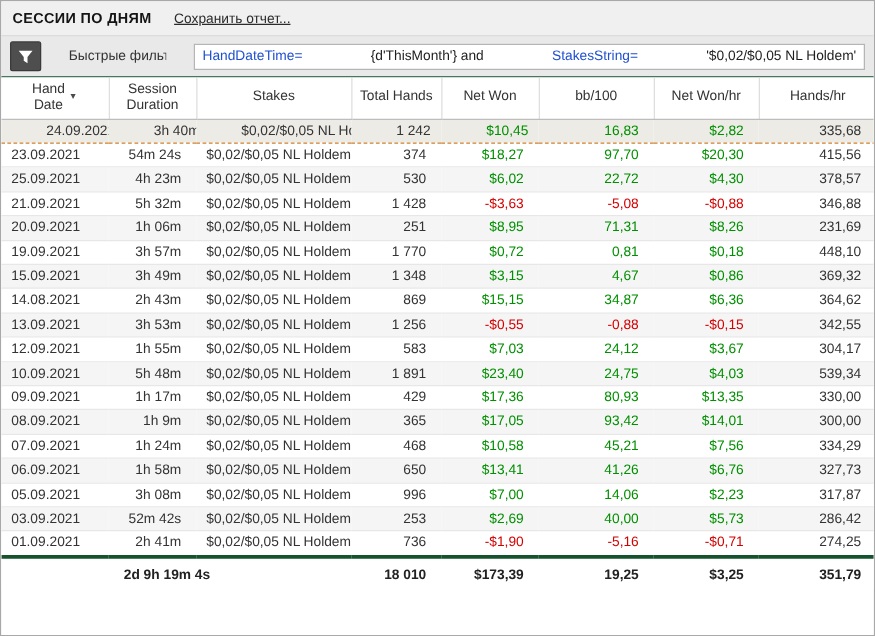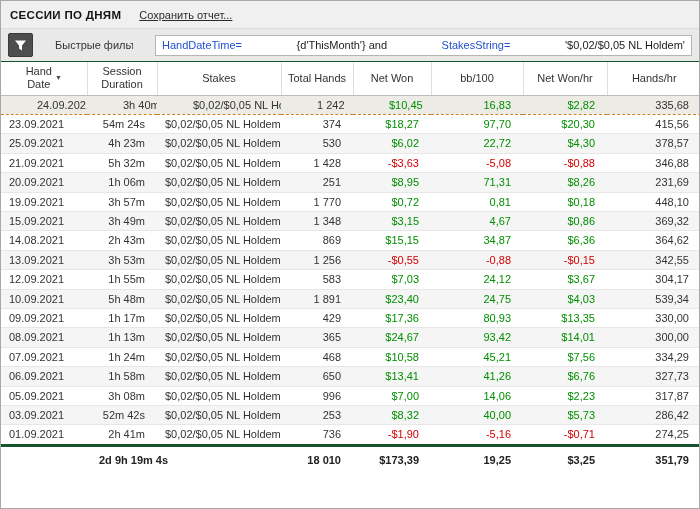--- a/index.html
+++ b/index.html
@@ -212,24 +212,24 @@
             <td class="ar">1h 17m</td>
             <td class="al">$0,02/$0,05 NL Holdem</td>
             <td class="ar">429</td>
             <td class="ar pos">$17,36</td>
             <td class="ar pos">80,93</td>
             <td class="ar pos">$13,35</td>
             <td class="ar">330,00</td>
           </tr>
           <tr>
             <td class="al">08.09.2021</td>
-            <td class="ar">1h 13m</td>
+            <td class="ar">1h 9m</td>
             <td class="al">$0,02/$0,05 NL Holdem</td>
             <td class="ar">365</td>
-            <td class="ar pos">$24,67</td>
+            <td class="ar pos">$17,05</td>
             <td class="ar pos">93,42</td>
             <td class="ar pos">$14,01</td>
             <td class="ar">300,00</td>
           </tr>
           <tr>
             <td class="al">07.09.2021</td>
             <td class="ar">1h 24m</td>
             <td class="al">$0,02/$0,05 NL Holdem</td>
             <td class="ar">468</td>
             <td class="ar pos">$10,58</td>
@@ -255,21 +255,21 @@
             <td class="ar pos">$7,00</td>
             <td class="ar pos">14,06</td>
             <td class="ar pos">$2,23</td>
             <td class="ar">317,87</td>
           </tr>
           <tr>
             <td class="al">03.09.2021</td>
             <td class="ar">52m 42s</td>
             <td class="al">$0,02/$0,05 NL Holdem</td>
             <td class="ar">253</td>
-            <td class="ar pos">$8,32</td>
+            <td class="ar pos">$2,69</td>
             <td class="ar pos">40,00</td>
             <td class="ar pos">$5,73</td>
             <td class="ar">286,42</td>
           </tr>
           <tr>
             <td class="al">01.09.2021</td>
             <td class="ar">2h 41m</td>
             <td class="al">$0,02/$0,05 NL Holdem</td>
             <td class="ar">736</td>
             <td class="ar neg">-$1,90</td>

